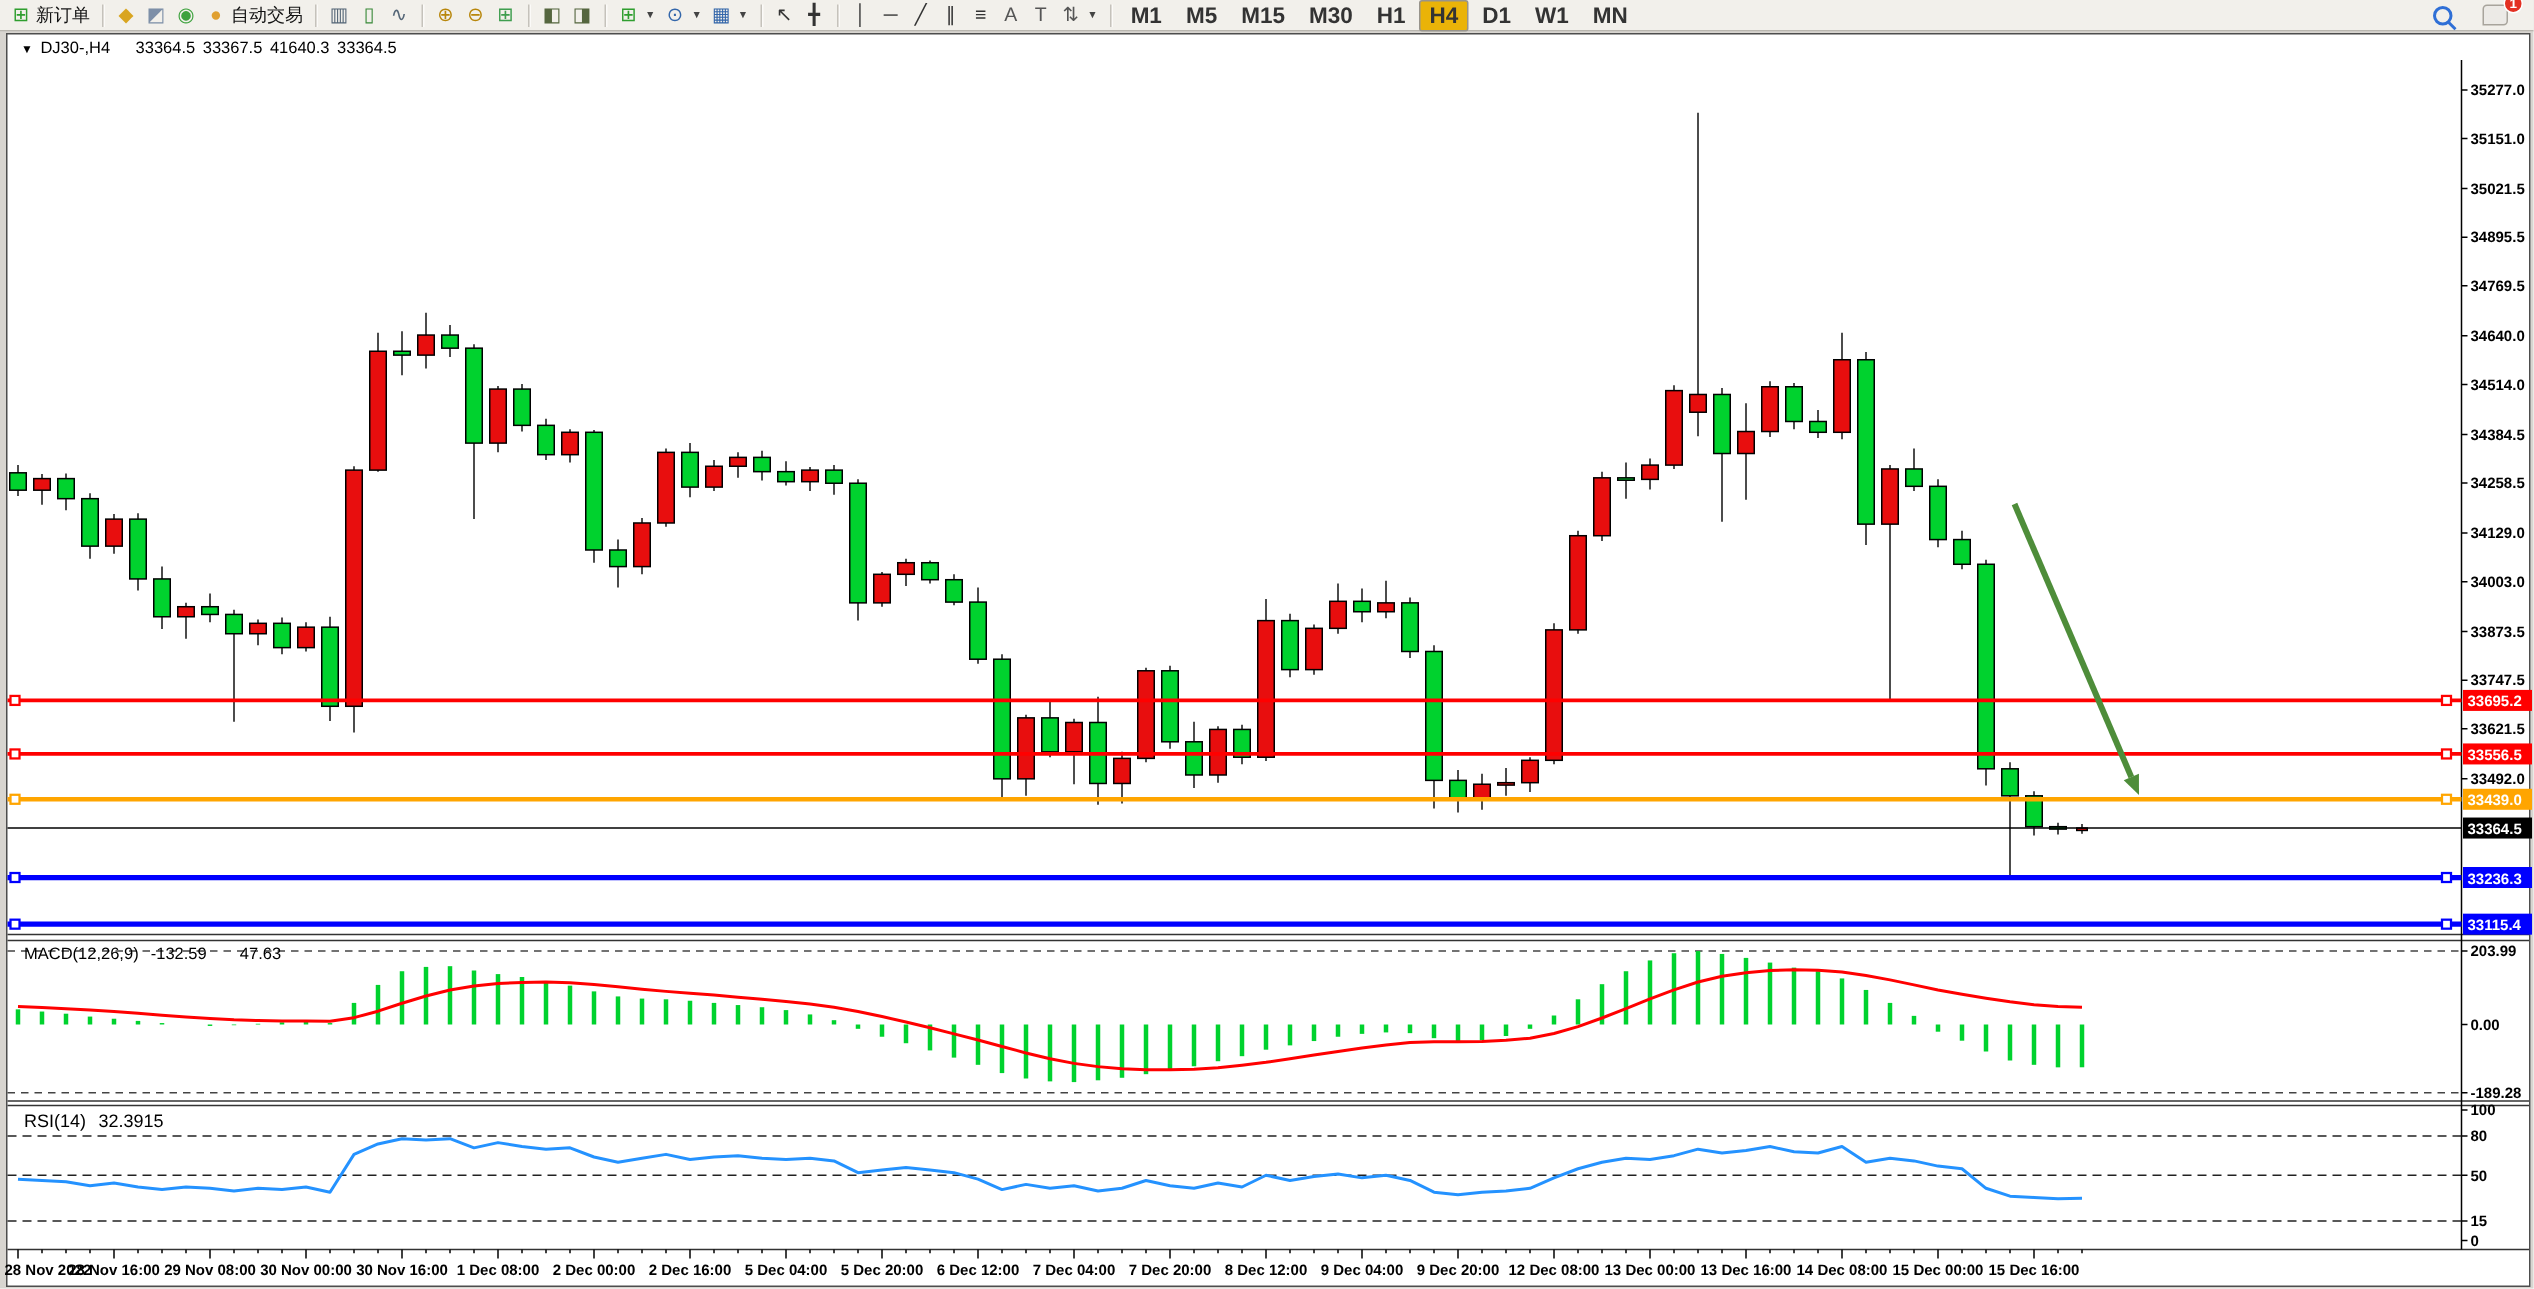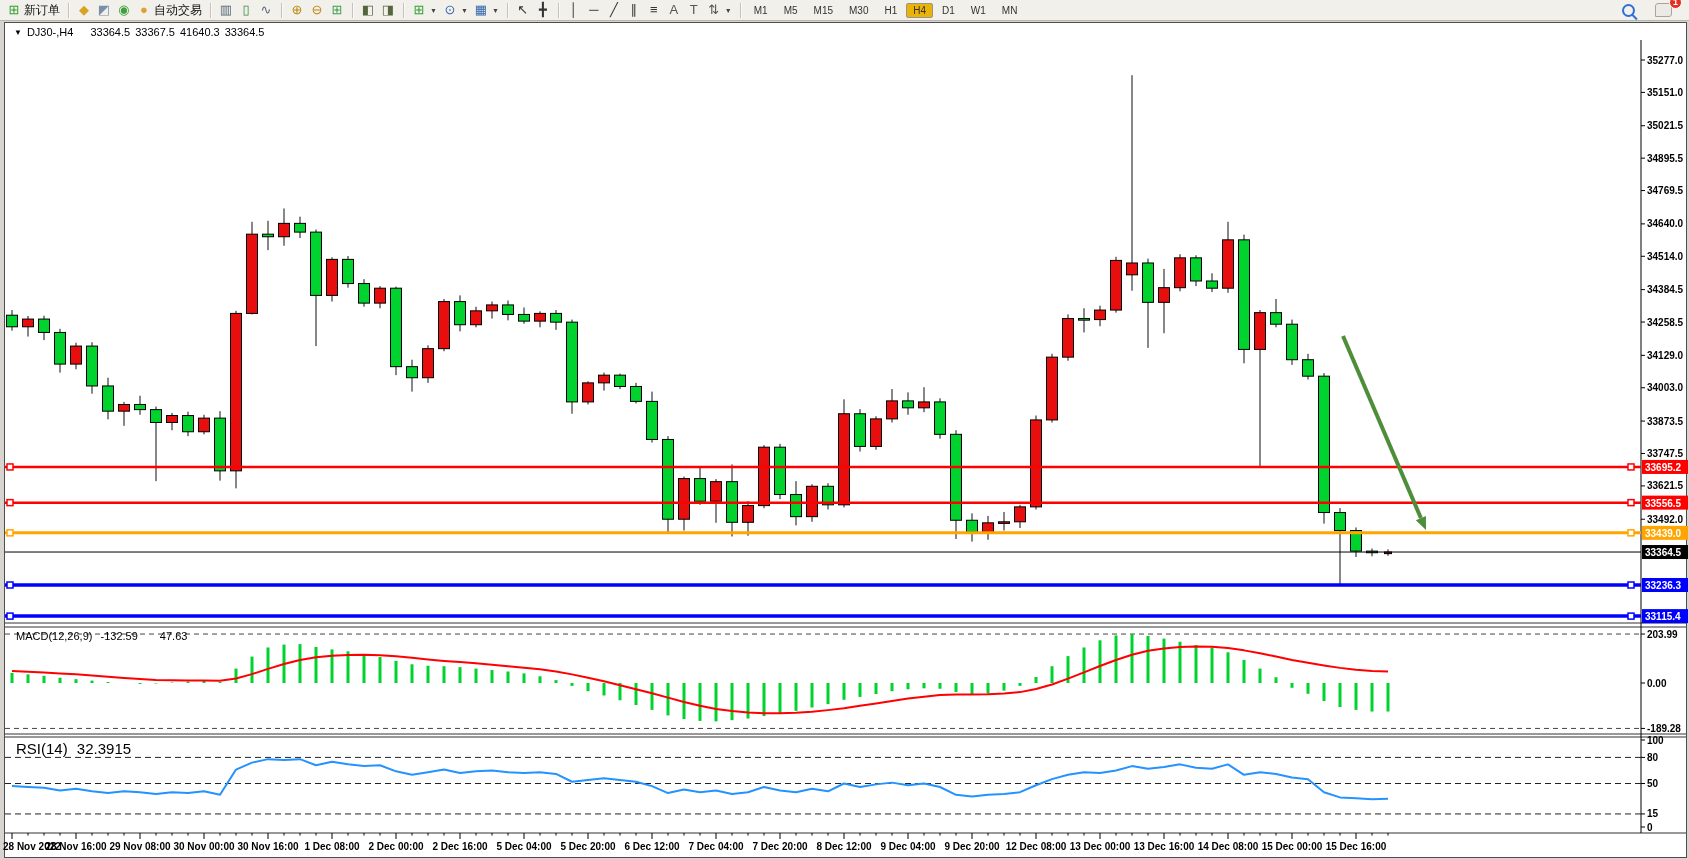--- a/index.html
+++ b/index.html
@@ -11,35 +11,35 @@
   #toolbar{
     position:absolute;left:0;top:0;width:1689px;height:21px;z-index:5;
     background:#f2f0eb;border-bottom:1px solid #b9b6af;
     display:flex;align-items:center;padding:0 4px;box-sizing:border-box;
   }
   .tb-btn{display:flex;align-items:center;gap:3px;padding:1px 3px;border-radius:2px;cursor:default;white-space:nowrap}
   .tb-glyph{font-size:13px;line-height:14px;min-width:14px;text-align:center}
   .tb-label{font-size:12px;color:#111}
   .tb-dd{font-size:7px;color:#444;margin-left:1px}
   .tb-sep{width:1px;height:15px;background:#c5c2bb;box-shadow:1px 0 0 #fbfaf8;margin:0 5px;flex:0 0 auto}
-  .tf-btn{font-size:10px;font-weight:400;color:#333;padding:1px 6px;margin:0 1px;border:1px solid transparent;border-radius:2px}
+  .tf-btn{font-size:15px;font-weight:700;color:#333;padding:1px 6px;margin:0 1px;border:1px solid transparent;border-radius:2px}
   .tf-btn.active{background:#eab308;border-color:#98948c}
   #tb-right{margin-left:auto;display:flex;align-items:center;gap:14px;padding-right:10px}
   .icon-mag{width:9px;height:9px;border:2px solid #2f6fd6;border-radius:50%;position:relative}
   .icon-mag::after{content:"";position:absolute;width:7px;height:2px;background:#2f6fd6;transform:rotate(45deg);right:-5px;bottom:-3px}
   .icon-chat{width:15px;height:12px;background:#eceae6;border:1px solid #a8a49c;border-radius:3px 3px 3px 0;position:relative}
   .nbadge{position:absolute;right:-7px;top:-6px;background:#e33022;color:#fff;font-size:9px;font-weight:700;border-radius:7px;padding:0 3px;line-height:11px;border:1px solid #fff}
   
   #chart-window{position:absolute;left:4px;top:22px;width:1681px;height:834px;background:#fff;border:1px solid #4d4d4d;z-index:1}
   #plot{position:absolute;left:0;top:0;z-index:2}
   .ovl{position:absolute;z-index:3;white-space:nowrap;color:#000}
   #title-row{left:14px;top:26px;font-size:11px;display:flex;gap:5px;align-items:center}
   #title-row .ddico{font-size:8px;color:#000}
   #macd-label{left:16px;top:630px;font-size:11px}
-  #rsi-label{left:16px;top:740px;font-size:15px}
+  #rsi-label{left:16px;top:740px;font-size:12px}
   .axis-text{font-size:10px;font-weight:700;fill:#000}
   .badge-text{font-size:10px;font-weight:700;fill:#fff}
   .time-text{font-size:10px;font-weight:600;fill:#000}
 </style>
 </head>
 <body>
 
 <div id="toolbar">
   <span id="tb-left" style="display:flex;align-items:center">
       <span class="tb-btn">

